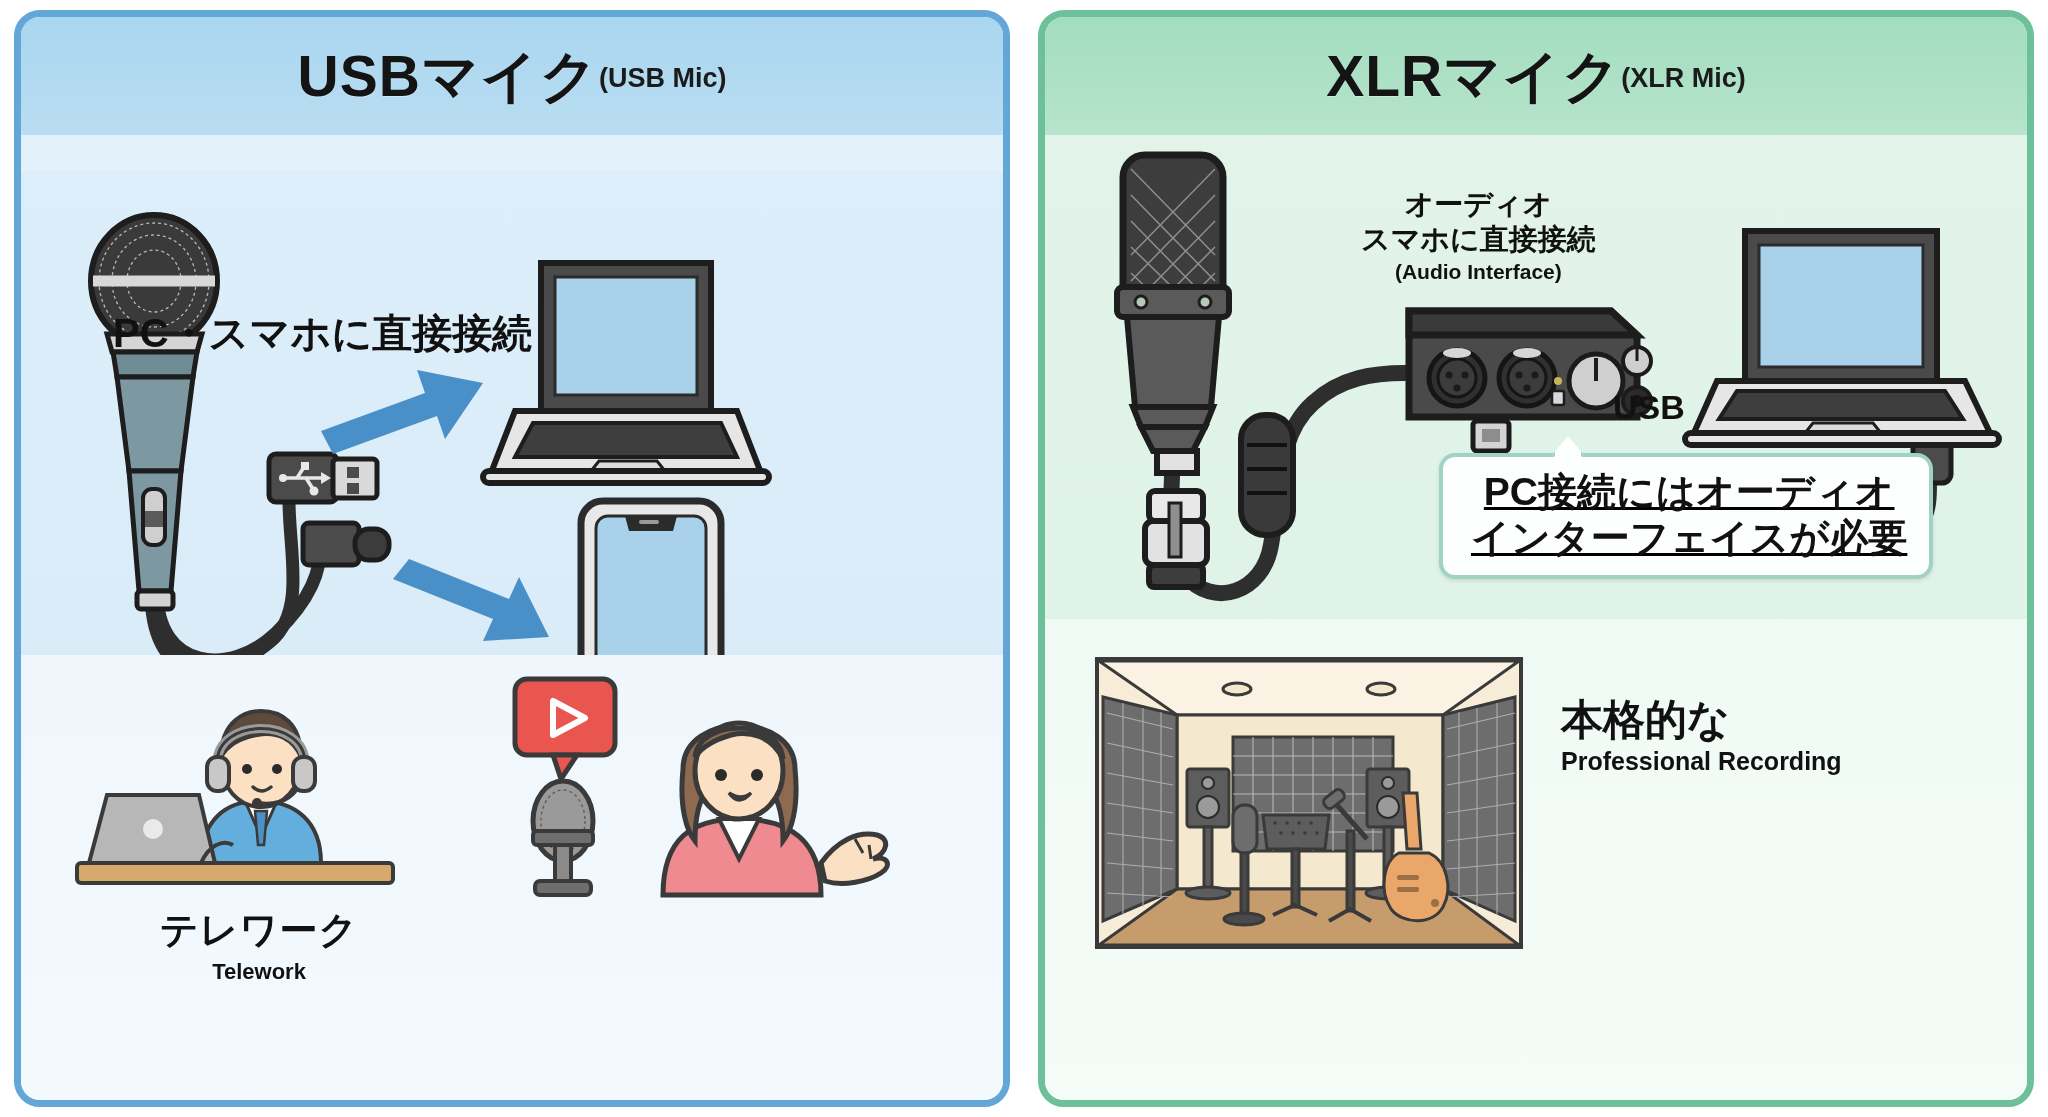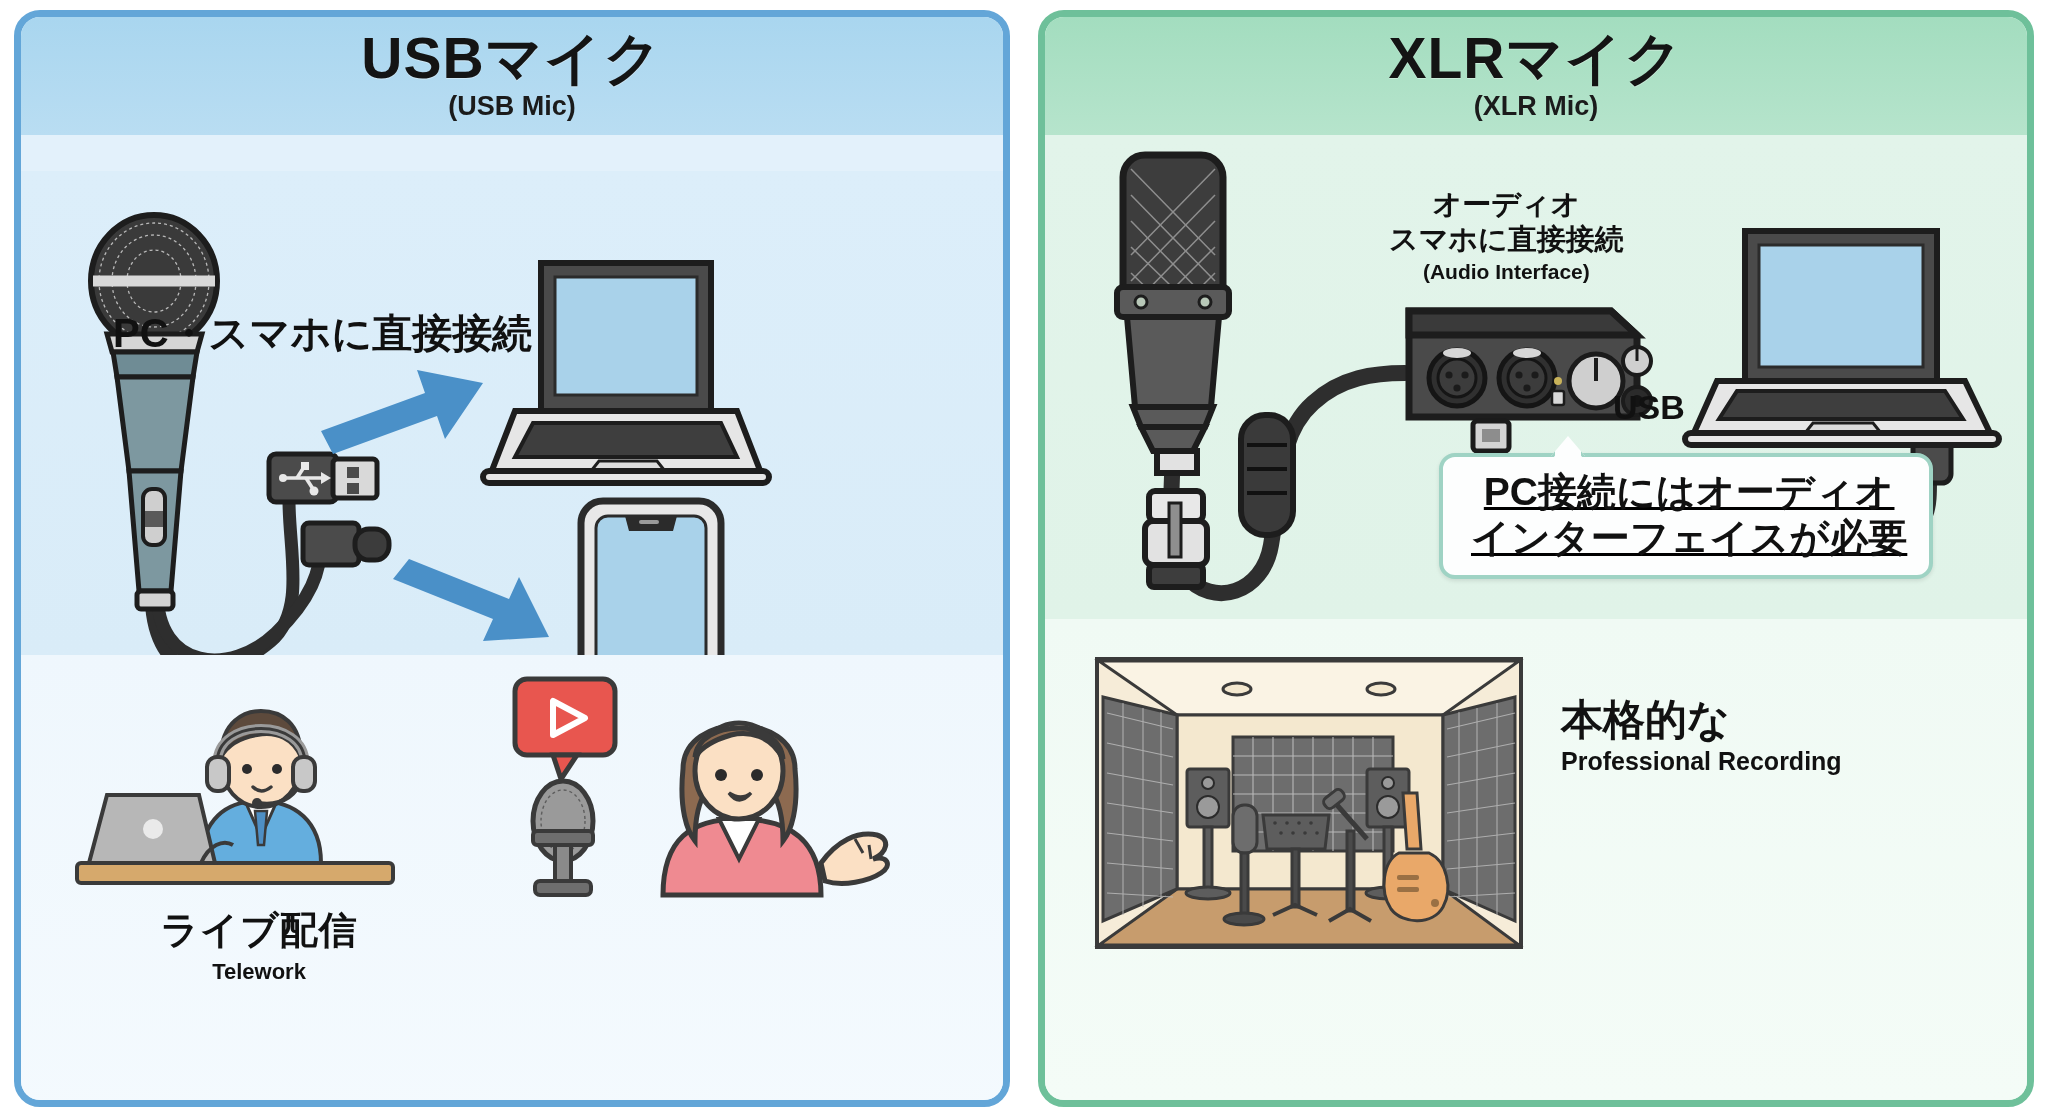--- a/index.html
+++ b/index.html
@@ -16,21 +16,21 @@
   .panel-inner {
     position: absolute; left: 14px; top: 10px; right: 14px; bottom: 10px;
     border-radius: 26px; overflow: hidden;
   }
   .panel-left .panel-inner  { border: 7px solid #63a6d8; background:#e3f1fb; }
   .panel-right .panel-inner { border: 7px solid #6ec09a; background:#e8f6ee; }
 
   
   .header {
     position: relative; height: 118px; width: 100%;
-    display: flex; flex-direction: column; align-items: center; justify-content: center;
+    display: flex; flex-direction: row; align-items: center; justify-content: center;
   }
   .panel-left  .header { background: linear-gradient(180deg,#a9d6ef 0%, #b9ddf2 100%); }
   .panel-right .header { background: linear-gradient(180deg,#a3ddbf 0%, #b6e4cc 100%); }
 
   .title {
     font-size: 57px; font-weight: 700; color:#141414; letter-spacing: 1px;
     line-height: 1.0; text-shadow: 0 1px 0 rgba(255,255,255,.35);
   }
   .subtitle { font-size: 27px; font-weight: 600; color:#1b1b1b; margin-top: 4px; }
 
@@ -182,21 +182,21 @@
             <rect x="158" y="80" width="22" height="34" rx="10" fill="#c8c8c8" stroke="#3a3a3a" stroke-width="4"></rect>
             <rect x="244" y="80" width="22" height="34" rx="10" fill="#c8c8c8" stroke="#3a3a3a" stroke-width="4"></rect>
             <path d="M248 112 C238 126, 222 128, 210 126" fill="none" stroke="#3a3a3a" stroke-width="4"></path>
             <circle cx="208" cy="126" r="5" fill="#3a3a3a"></circle>
 
             <path d="M40 186 L166 186 L150 118 L58 118 Z" fill="#b7b7b7" stroke="#3a3a3a" stroke-width="4"></path>
             <circle cx="104" cy="152" r="10" fill="#eaeaea"></circle>
 
             <path d="M152 186 C160 168, 174 162, 184 168" fill="none" stroke="#3a3a3a" stroke-width="4"></path>
           </svg>
-          <div class="uc-jp">ライブ配信</div>
+          <div class="uc-jp">テレワーク</div>
           <div class="uc-en">Telework</div>
         </div>
 
         <div class="uc-col" style="left:470px; top:18px; width:440px;">
           <svg width="440" height="232" viewBox="0 0 440 232">
 
             <g>
               <rect x="24" y="6" width="100" height="76" rx="12" fill="#e8564f" stroke="#3a3a3a" stroke-width="5"></rect>
               <path d="M62 82 L86 82 L70 106 Z" fill="#e8564f" stroke="#3a3a3a" stroke-width="5"></path>
               <path d="M62 28 L62 62 L94 45 Z" fill="none" stroke="#ffffff" stroke-width="6" stroke-linejoin="round"></path>
@@ -325,21 +325,21 @@
             <rect x="714" y="110" width="164" height="122" fill="#a9d2ea" stroke="#2b2b2b" stroke-width="3"></rect>
             <path d="M672 246 L920 246 L946 300 L648 300 Z" fill="#e6e6e6" stroke="#1d1d1d" stroke-width="6"></path>
             <path d="M692 256 L900 256 L918 284 L674 284 Z" fill="#3e3e3e" stroke="#1d1d1d" stroke-width="4"></path>
             <path d="M768 288 L828 288 L836 298 L760 298 Z" fill="#dcdcdc" stroke="#1d1d1d" stroke-width="3"></path>
             <rect x="640" y="298" width="314" height="12" rx="6" fill="#e6e6e6" stroke="#1d1d1d" stroke-width="6"></rect>
           </g>
 
           <path d="M596 412 L560 440" fill="none" stroke="#7ec0ab" stroke-width="0"></path>
         </svg>
 
-        <div class="inline-label" style="left:344px; top:52px; font-size:29px; line-height:1.22; text-align:center;">
+        <div class="inline-label" style="left:316px; top:52px; font-size:29px; line-height:1.22; text-align:center;">
           <div>オーディオ</div>
           <div>スマホに直接接続</div>
           <div style="font-size:21px; margin-top:1px;">(Audio Interface)</div>
         </div>
 
         <div class="inline-label" style="left:568px; top:253px; font-size:34px;">USB</div>
 
         <div class="callout" style="left:394px; top:318px;">
           <div class="callout-tail"></div>
           <div class="callout-tail-fill"></div>

